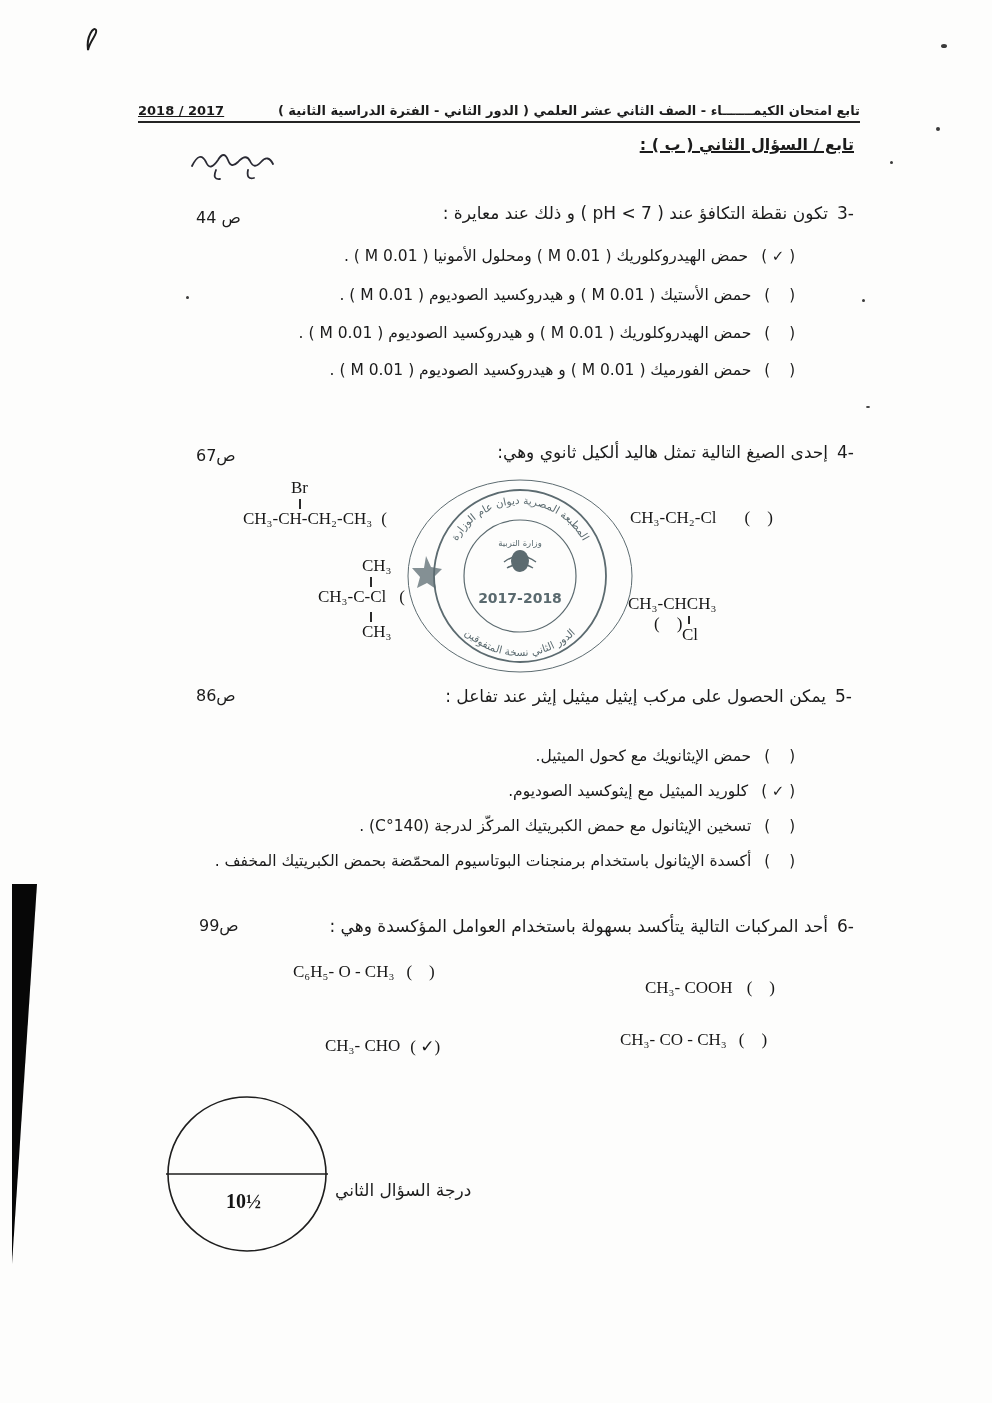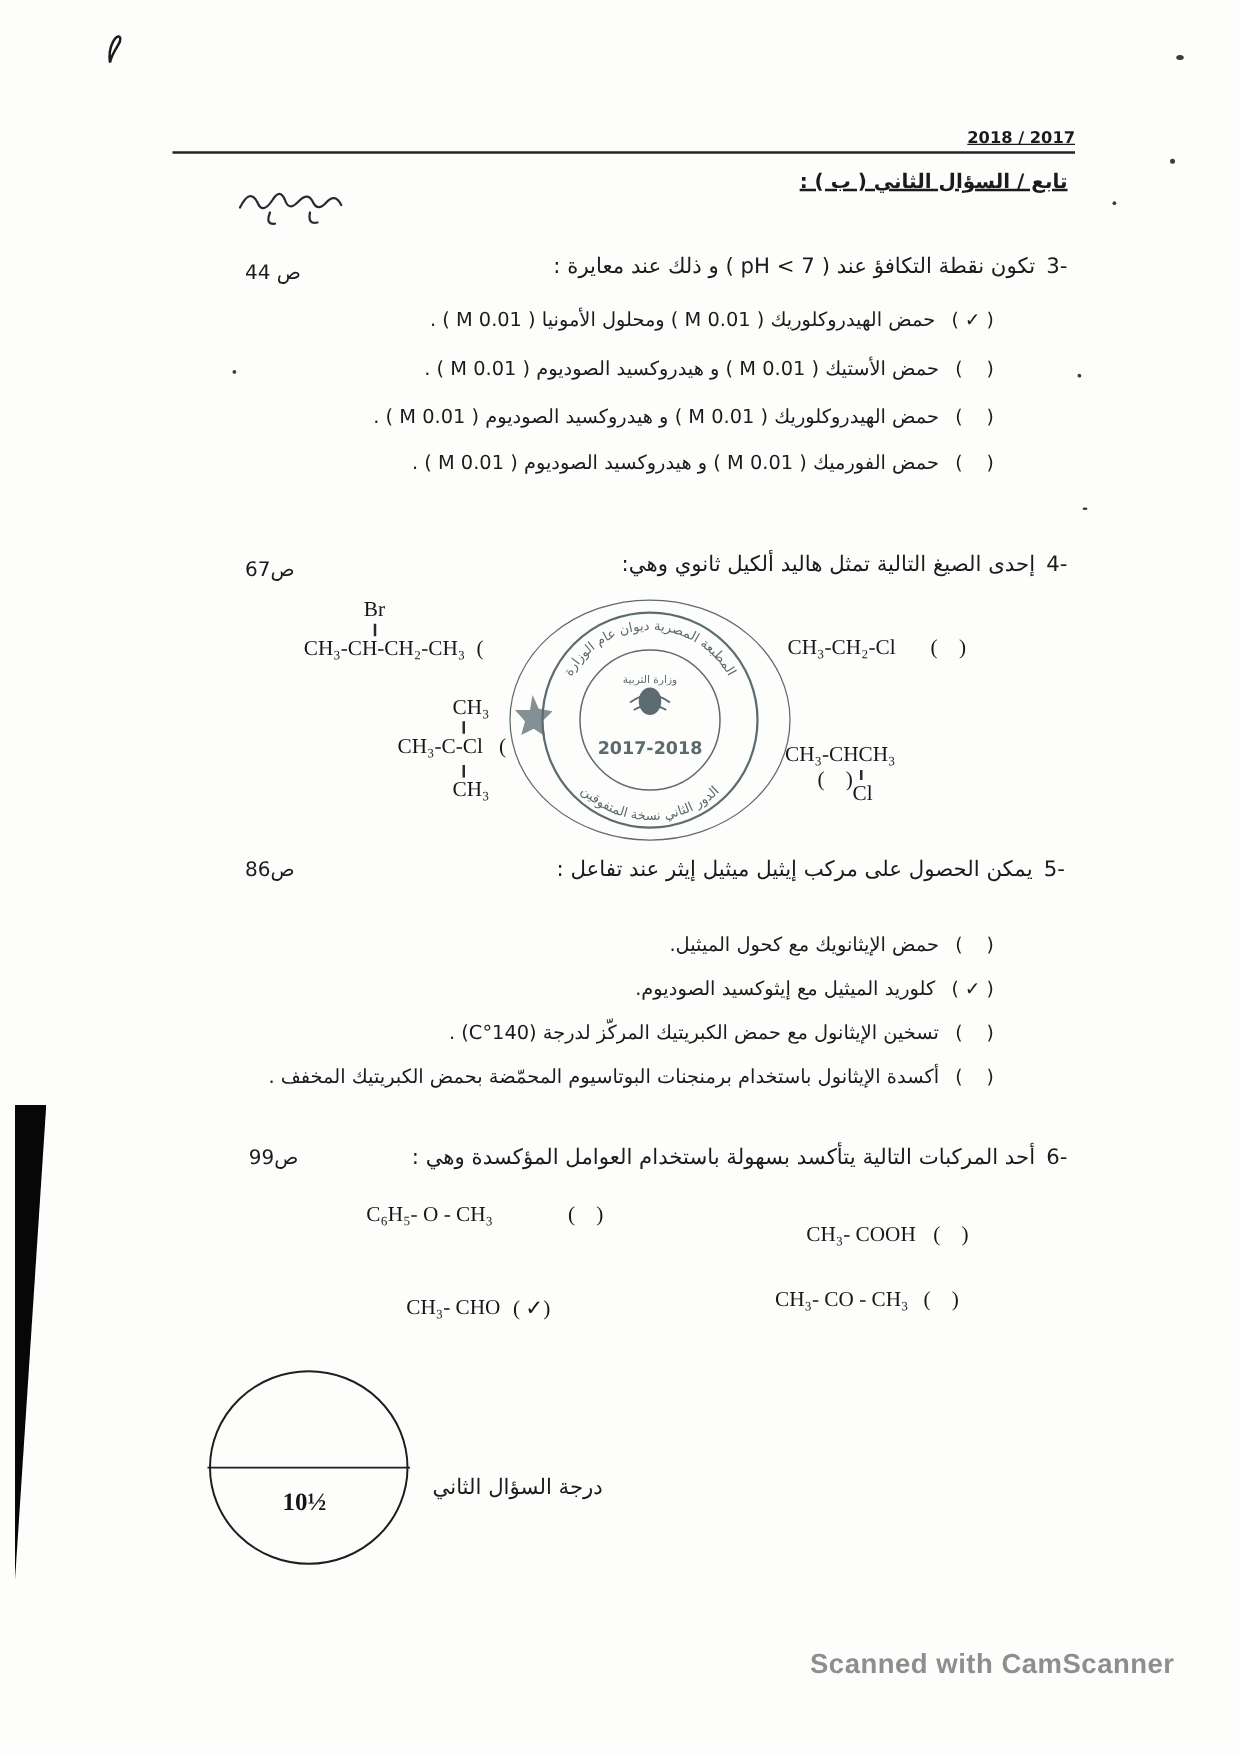--- a/index.html
+++ b/index.html
@@ -49,21 +49,21 @@
   .struct .frow { position:absolute; display:flex; white-space:pre; }
   .struct .fmark { white-space:pre; }
   .stamp { position:absolute; left:404px; top:476px; opacity:0.88; }
   .stamp text { fill:#44565c; font-family:"DejaVu Sans", sans-serif; }
   .stamp .arcT { font-size:10.5px; }
   .stamp .arcB { font-size:10.5px; }
   .stamp .yr { font-size:14px; font-weight:bold; }
   .stamp .inner { font-size:8.5px; }
   .score-svg { position:absolute; left:164px; top:1094px; }
   .score-svg text { fill:#141414; font-weight:bold; font-size:20px; font-family:"Liberation Serif", serif; }
-  .score-label { position:absolute; left:346px; top:1180px; direction:rtl; font-size:17px; }
+  .score-label { position:absolute; left:335px; top:1180px; direction:rtl; font-size:17px; }
   .camscanner {
     position:absolute; left:648px; top:1318px;
     font-family:"Liberation Sans", sans-serif;
     font-size:22px; font-weight:600; color:#8e8e8e; letter-spacing:0.4px;
   }
   .wedge {
     position:absolute; left:12px; top:884px; width:25px; height:380px;
     background:#070707;
     clip-path:polygon(0 0, 100% 0, 0 100%);
   }
@@ -80,20 +80,21 @@
   </svg>
   <span class="speck" style="left:941px; top:44px; width:6px; height:4px;"></span>
   <span class="speck" style="left:936px; top:127px; width:4px; height:4px;"></span>
   <span class="speck" style="left:890px; top:161px; width:3px; height:3px;"></span>
   <span class="speck" style="left:186px; top:296px; width:3px; height:3px;"></span>
   <span class="speck" style="left:862px; top:299px; width:3px; height:3px;"></span>
   <span class="speck" style="left:866px; top:406px; width:4px; height:2px;"></span>
   <div class="wedge"></div>
 
   <div class="header">
+    <span class="title">تابع امتحان الكيمـــــــاء - الصف الثاني عشر العلمي ( الدور الثاني - الفترة الدراسية الثانية )</span>
     <span class="year">2018 / 2017</span>
   </div>
   <div class="subtitle">تابع / السؤال الثاني ( ب ) :</div>
   <svg class="scribble" style="left:186px; top:140px;" width="96" height="44" viewBox="0 0 96 44">
     <path d="M6,26 q8,-16 14,-4 q4,10 12,-2 q6,-10 10,0 q3,9 10,2 q8,-9 12,-1 q4,9 11,1 q7,-8 12,2 M30,30 q-4,10 4,9 M62,30 q-2,10 6,8" fill="none" stroke="#2a2a34" stroke-width="1.8" stroke-linecap="round"></path>
   </svg>
 
   <div class="qhead" style="right:138px; top:203px;">
     <span class="qnum">3-</span>
     <span class="qtext">تكون نقطة التكافؤ عند ( pH &lt; 7 ) و ذلك عند معايرة :</span>
@@ -205,21 +206,21 @@
     <span class="otext">أكسدة الإيثانول باستخدام برمنجنات البوتاسيوم المحمّضة بحمض الكبريتيك المخفف .</span>
   </div>
 
   <div class="qhead" style="right:138px; top:916px;">
     <span class="qnum">6-</span>
     <span class="qtext">أحد المركبات التالية يتأكسد بسهولة باستخدام العوامل المؤكسدة وهي :</span>
   </div>
   <div class="pageref" style="left:199px; top:916px;">ص99</div>
 
   <div class="struct" style="left:293px; top:962px;">
-    <span class="frow" style="position:static;gap:48px;">
+    <span class="frow" style="position:static;">
       <span>C₆H₅- O - CH₃</span>
       <span class="fmark" style="margin-left:12px;">(&nbsp;&nbsp;&nbsp;&nbsp;)</span>
     </span>
   </div>
   <div class="struct" style="left:645px; top:978px;">
     <span class="frow" style="position:static;">
       <span>CH₃- COOH</span>
       <span class="fmark" style="margin-left:14px;">(&nbsp;&nbsp;&nbsp;&nbsp;)</span>
     </span>
   </div>
@@ -236,15 +237,14 @@
     </span>
   </div>
 
   <svg class="score-svg" width="166" height="162" viewBox="0 0 166 162">
     <ellipse cx="83" cy="80" rx="79" ry="77" fill="none" stroke="#1e1e1e" stroke-width="1.6"></ellipse>
     <line x1="2" y1="80" x2="164" y2="80" stroke="#1e1e1e" stroke-width="1.4"></line>
     <text x="62" y="114">10½</text>
   </svg>
   <div class="score-label">درجة السؤال الثاني</div>
 
-  <div class="camscanner">Scanned with CamScanner</div>
 
 </div>
 
 </body></html>

